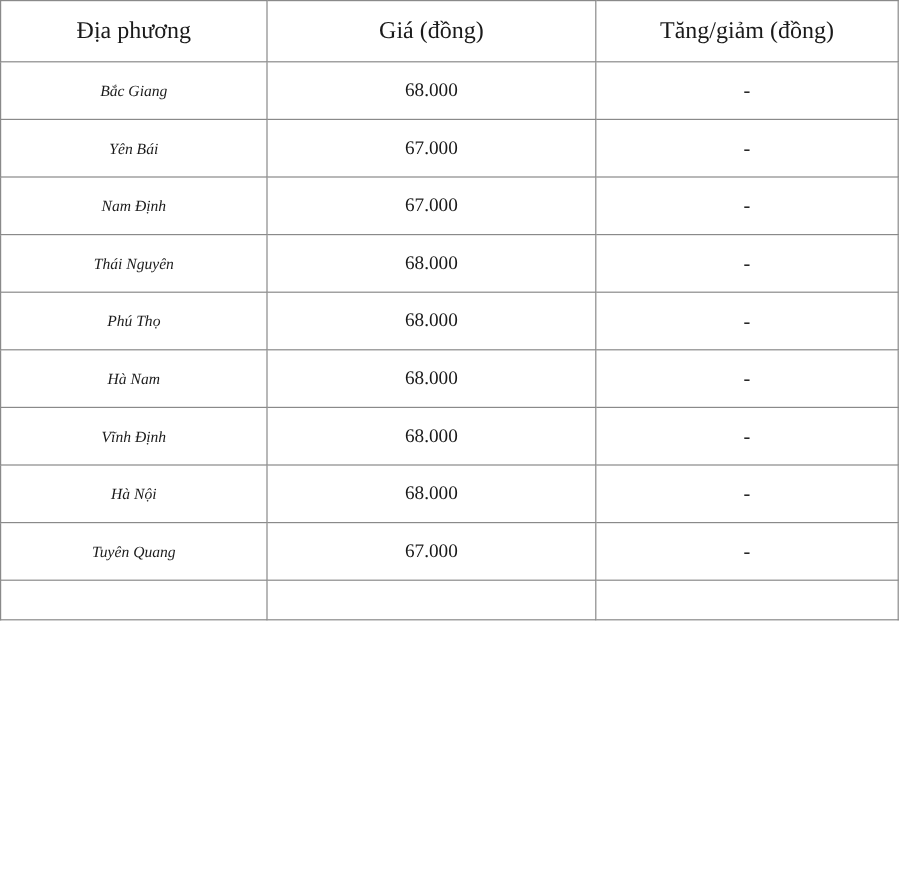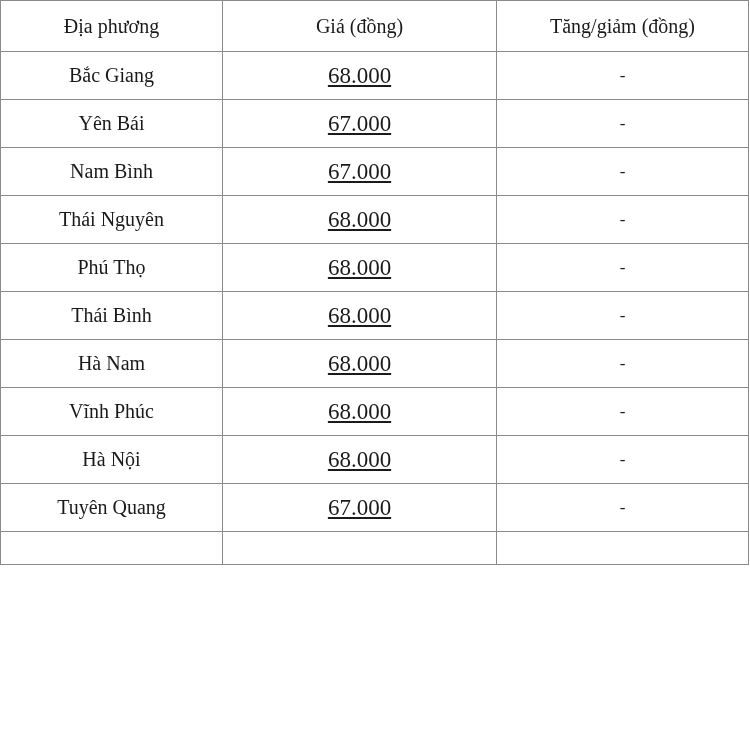--- a/index.html
+++ b/index.html
@@ -34,25 +34,25 @@
     height: 48px;
     font-size: 20px;
     font-weight: bold;
     font-family: "Liberation Serif", serif;
   }
   tbody td {
     height: 45px;
     font-size: 18px;
   }
   tbody .cell-locality {
-    font-size: 20px;
+    font-size: 13px;
+    font-style: italic;
   }
   tbody .cell-price {
-    font-size: 23px;
-    text-decoration: underline;
+    font-size: 16px;
   }
   tbody .cell-change {
     font-size: 17px;
   }
   .foot-row td {
     height: 30px;
     border-top: 1px solid #8a8a8a;
   }
 </style>
 </head>
@@ -76,46 +76,41 @@
         <td class="cell-locality">Bắc Giang</td>
         <td class="cell-price">68.000</td>
         <td class="cell-change">-</td>
       </tr>
       <tr>
         <td class="cell-locality">Yên Bái</td>
         <td class="cell-price">67.000</td>
         <td class="cell-change">-</td>
       </tr>
       <tr>
-        <td class="cell-locality">Nam Bình</td>
+        <td class="cell-locality">Nam Định</td>
         <td class="cell-price">67.000</td>
         <td class="cell-change">-</td>
       </tr>
       <tr>
         <td class="cell-locality">Thái Nguyên</td>
         <td class="cell-price">68.000</td>
         <td class="cell-change">-</td>
       </tr>
       <tr>
         <td class="cell-locality">Phú Thọ</td>
         <td class="cell-price">68.000</td>
         <td class="cell-change">-</td>
       </tr>
       <tr>
-        <td class="cell-locality">Thái Bình</td>
-        <td class="cell-price">68.000</td>
-        <td class="cell-change">-</td>
-      </tr>
-      <tr>
         <td class="cell-locality">Hà Nam</td>
         <td class="cell-price">68.000</td>
         <td class="cell-change">-</td>
       </tr>
       <tr>
-        <td class="cell-locality">Vĩnh Phúc</td>
+        <td class="cell-locality">Vĩnh Định</td>
         <td class="cell-price">68.000</td>
         <td class="cell-change">-</td>
       </tr>
       <tr>
         <td class="cell-locality">Hà Nội</td>
         <td class="cell-price">68.000</td>
         <td class="cell-change">-</td>
       </tr>
       <tr>
         <td class="cell-locality">Tuyên Quang</td>

